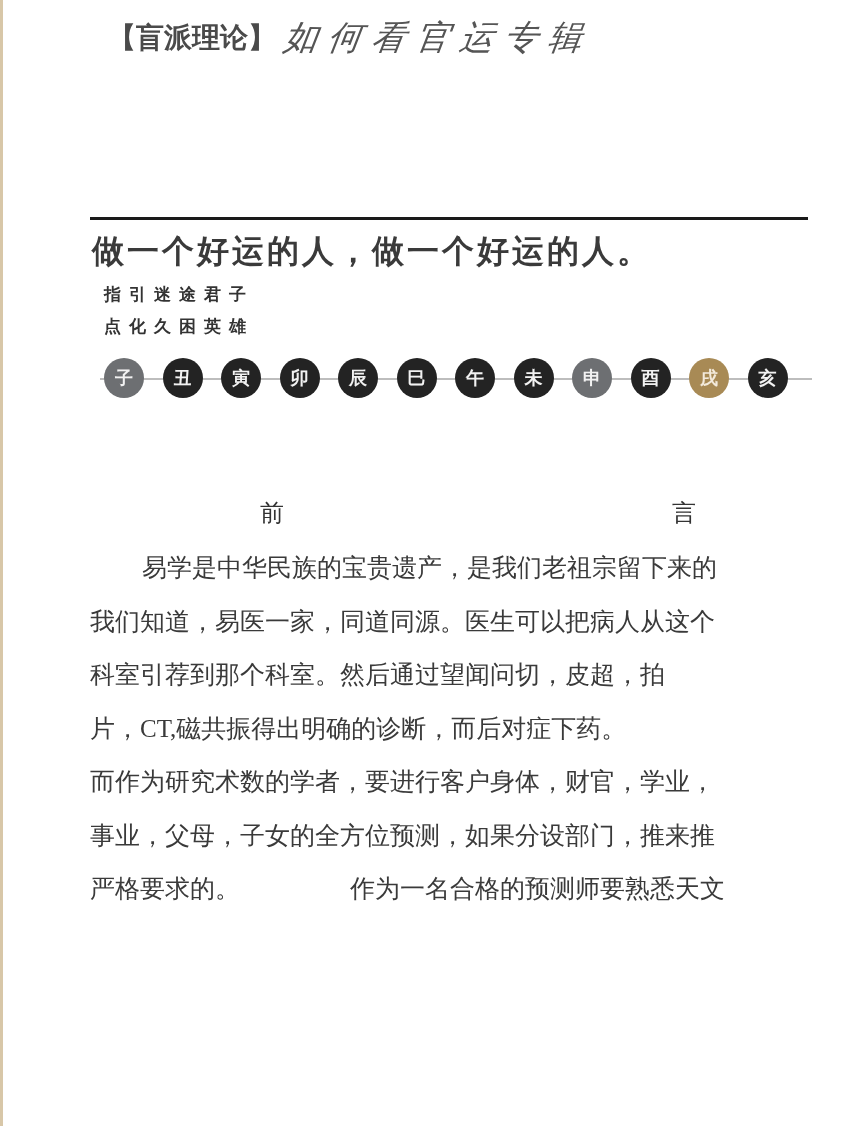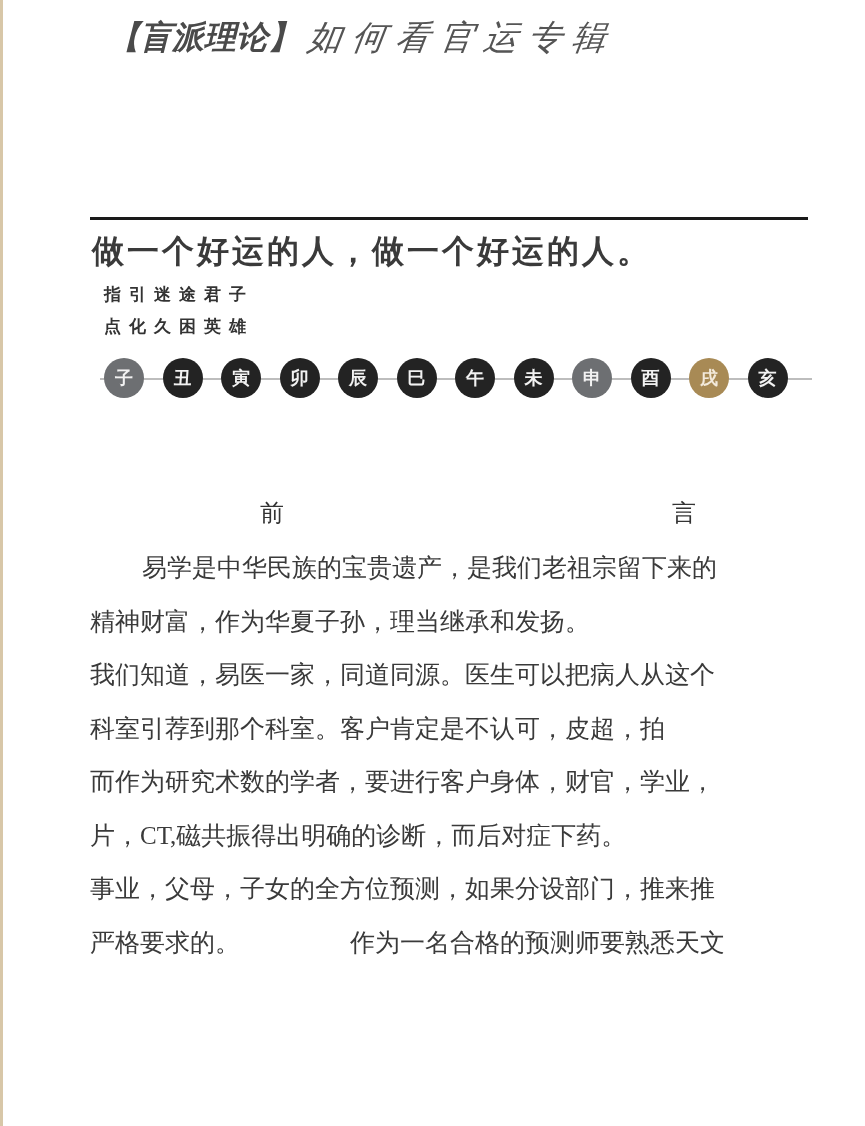--- a/index.html
+++ b/index.html
@@ -5,21 +5,21 @@
   html, body { margin: 0; padding: 0; }
   body {
     width: 865px; height: 1126px; overflow: hidden; position: relative;
     background: #ffffff;
     font-family: "DejaVu Serif", "Liberation Serif", serif;
   }
   .left-border { position: absolute; left: 0; top: 0; width: 3px; height: 1126px; background: #d8c7a8; }
   .title-row { position: absolute; left: 108px; top: 8px; height: 60px; display: flex; align-items: center; }
   .title-bracket {
     font-family: "DejaVu Sans", "Liberation Sans", sans-serif; font-weight: bold;
-    font-size: 32px; color: #4a4a4a; letter-spacing: 0px; font-style: italic;
+    font-size: 28px; color: #4a4a4a; letter-spacing: 0px;
   }
   .title-script {
     font-family: "DejaVu Serif", serif; font-style: italic; font-size: 34px; color: #555;
     margin-left: 8px; letter-spacing: 10px; transform: skewX(-8deg); display: inline-block;
   }
   .rule { position: absolute; left: 90px; top: 217px; width: 718px; height: 3px; background: #1a1a1a; }
   .slogan {
     position: absolute; left: 92px; top: 230px; font-size: 32px; color: #3a3a3a; font-weight: bold;
     letter-spacing: 3px; font-family: "DejaVu Sans", sans-serif;
   }
@@ -76,20 +76,19 @@
   <div class="branch">酉</div>
   <div class="branch gold">戌</div>
   <div class="branch">亥</div>
 </div>
 
 <div class="preface-l">前</div>
 <div class="preface-r">言</div>
 
 <div class="body-text">
   <p class="indent">易学是中华民族的宝贵遗产，是我们老祖宗留下来的</p>
-  <p>精神财富，作为华夏子孙，理当继承和发扬。</p>
   <p>我们知道，易医一家，同道同源。医生可以把病人从这个</p>
-  <p>科室引荐到那个科室。客户肯定是不认可，皮超，拍</p>
+  <p>科室引荐到那个科室。然后通过望闻问切，皮超，拍</p>
+  <p>片，CT,磁共振得出明确的诊断，而后对症下药。</p>
   <p>而作为研究术数的学者，要进行客户身体，财官，学业，</p>
-  <p>片，CT,磁共振得出明确的诊断，而后对症下药。</p>
   <p>事业，父母，子女的全方位预测，如果分设部门，推来推</p>
   <p><span>严格要求的。</span><span class="gap"></span><span>作为一名合格的预测师要熟悉天文</span></p>
 </div>
 
 </body></html>

